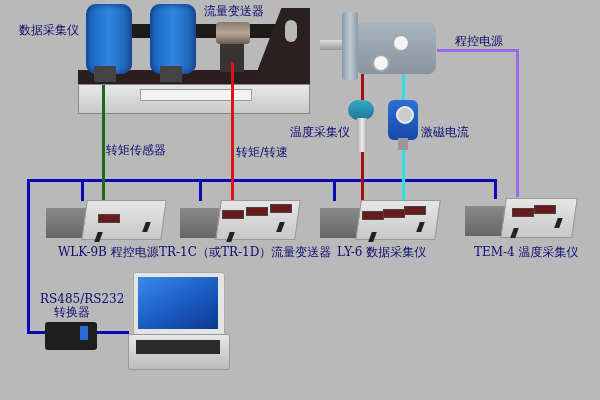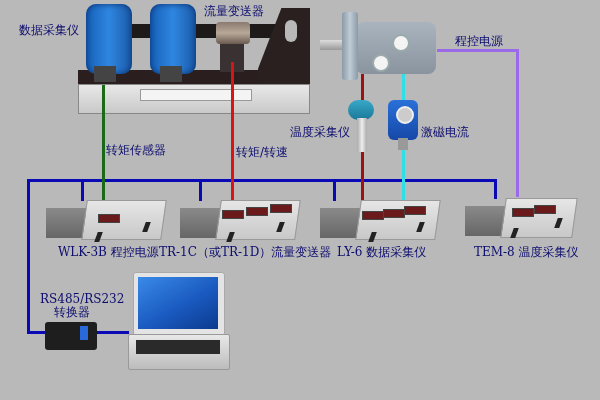--- a/index.html
+++ b/index.html
@@ -144,19 +144,19 @@
 </div>
 
 <div class="lbl" style="left:19px;top:23px">数据采集仪</div>
 <div class="lbl" style="left:204px;top:4px">流量变送器</div>
 <div class="lbl" style="left:455px;top:34px">程控电源</div>
 <div class="lbl" style="left:290px;top:125px">温度采集仪</div>
 <div class="lbl" style="left:421px;top:125px">激磁电流</div>
 <div class="lbl" style="left:106px;top:143px">转矩传感器</div>
 <div class="lbl" style="left:236px;top:145px">转矩/转速</div>
 
-<div class="lbl mono" style="left:58px;top:245px">WLK-3B 程控电源</div>
+<div class="lbl mono" style="left:58px;top:245px">WLK-9B 程控电源</div>
 <div class="lbl mono" style="left:159px;top:245px">TR-1C（或TR-1D）流量变送器</div>
 <div class="lbl mono" style="left:337px;top:245px">LY-6 数据采集仪</div>
-<div class="lbl mono" style="left:474px;top:245px">TEM-8 温度采集仪</div>
+<div class="lbl mono" style="left:474px;top:245px">TEM-4 温度采集仪</div>
 
 <div class="lbl mono" style="left:40px;top:292px">RS485/RS232</div>
 <div class="lbl" style="left:54px;top:305px">转换器</div>
 
 </body></html>

